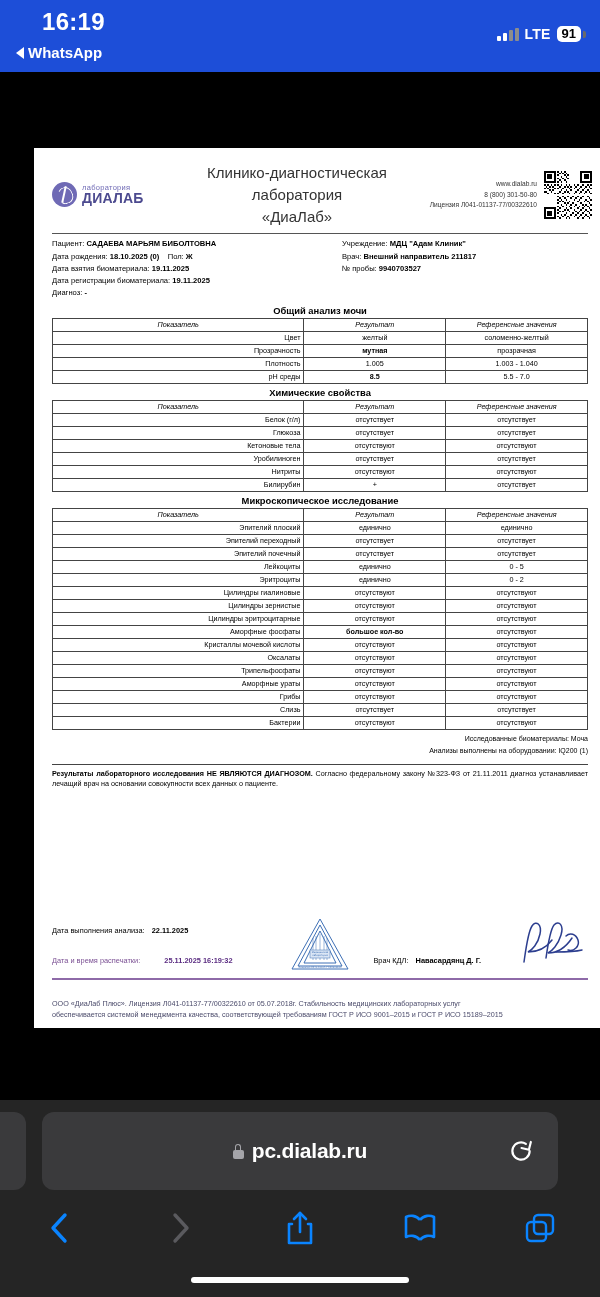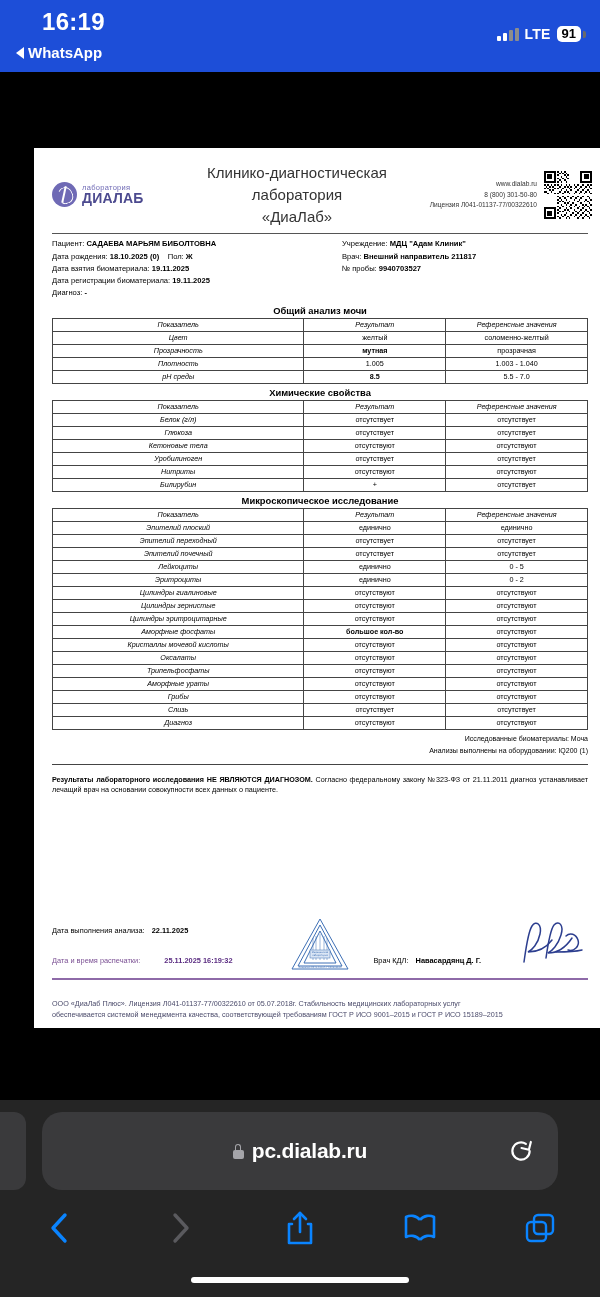--- a/index.html
+++ b/index.html
@@ -131,35 +131,35 @@
   table.rep th, table.rep td {
     border: 1px solid #444;
     font-size: 7.2px; color: #000;
     padding: 1.5px 3px;
     height: 11px;
   }
   table.rep th {
     font-style: italic; font-weight: normal; text-align: center;
     font-size: 7.2px;
   }
-  table.rep td.name { text-align: center; font-style: italic; }
+  table.rep td.name { text-align: right; }
   table.rep td.val, table.rep td.ref { text-align: center; }
   td.bold { font-weight: bold; }
   col.c1 { width: 47%; }
   col.c2 { width: 26.5%; }
   col.c3 { width: 26.5%; }
 
   .note-right {
     text-align: right; font-size: 7px; color: #000;
     padding: 3px 18px 0 18px; line-height: 1.7;
   }
   .disclaimer {
     margin: 7px 18px 0 18px;
     border-top: 1px solid #444;
-    padding-top: 10px;
+    padding-top: 4px;
     font-size: 7.2px; color: #000; line-height: 1.5;
     text-align: justify;
   }
   .disclaimer b { font-weight: bold; }
 
   
   .doc-foot {
     position: absolute; left: 0; bottom: 0; width: 100%;
   }
   .foot-rows { position: relative; height: 62px; padding: 0 18px; }
@@ -201,21 +201,21 @@
     background: #252525;
   }
   .tab-peek {
     position: absolute; left: -18px; top: 12px;
     width: 44px; height: 78px;
     background: #3a3a3c; border-radius: 12px;
   }
   .url-bar {
     position: absolute; left: 42px; top: 12px;
     width: 516px; height: 78px;
-    background: #3a3a3c; border-radius: 20px;
+    background: #3a3a3c; border-radius: 12px;
     display: flex; align-items: center; justify-content: center;
     gap: 8px;
   }
   .lock-icon { width: 11px; height: 15px; position: relative; flex: none; }
   .lock-icon .body {
     position: absolute; bottom: 0; left: 0;
     width: 11px; height: 9px; background: #a5a5aa; border-radius: 2px;
   }
   .lock-icon .shackle {
     position: absolute; top: 0; left: 2.5px;
@@ -694,21 +694,21 @@
               <td class="name">Грибы</td>
               <td class="val">отсутствуют</td>
               <td class="ref">отсутствуют</td>
             </tr>
             <tr>
               <td class="name">Слизь</td>
               <td class="val">отсутствует</td>
               <td class="ref">отсутствует</td>
             </tr>
             <tr>
-              <td class="name">Диагноз</td>
+              <td class="name">Бактерии</td>
               <td class="val">отсутствуют</td>
               <td class="ref">отсутствуют</td>
             </tr>
           </tbody>
         </table>
       </div>
 
     <div class="note-right">
       <div>Исследованные биоматериалы: Моча</div>
       <div>Анализы выполнены на оборудовании: IQ200 (1)</div>

